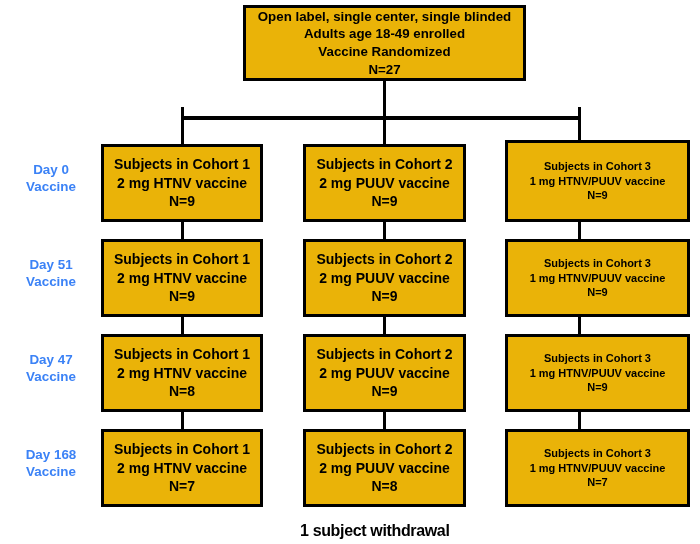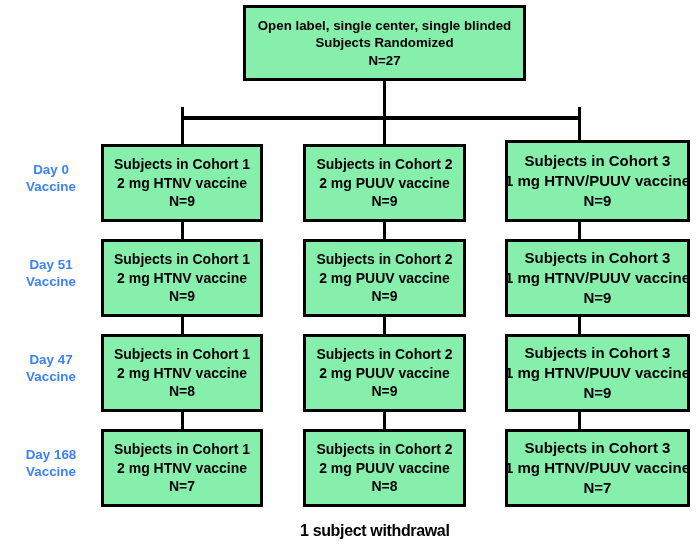--- a/index.html
+++ b/index.html
@@ -16,21 +16,21 @@
     height: 544px;
     background: #ffffff;
     overflow: hidden;
   }
 
   
   .box {
     position: absolute;
     box-sizing: border-box;
     border: 3px solid #000000;
-    background: #86efac;
+    background: #eab308;
     display: flex;
     flex-direction: column;
     align-items: center;
     justify-content: center;
     text-align: center;
     color: #000000;
     font-weight: bold;
     line-height: 1.32;
   }
   .box .line {
@@ -43,21 +43,21 @@
     top: 5px;
     width: 283px;
     height: 76px;
     font-size: 13.3px;
   }
 
   .cohort-box {
     font-size: 14px;
   }
   .cohort-box.wide {
-    font-size: 15px;
+    font-size: 11px;
   }
 
   
   .conn {
     position: absolute;
     background: #000000;
   }
   .vline { width: 3px; }
   .hline { height: 3px; }
 
@@ -83,21 +83,22 @@
     letter-spacing: -0.35px;
   }
 </style>
 </head>
 <body>
 
 <div id="canvas">
 
   <div class="box" id="top-box">
     <span class="line">Open label, single center, single blinded</span>
-    <span class="line">Subjects Randomized</span>
+    <span class="line">Adults age 18-49 enrolled</span>
+    <span class="line">Vaccine Randomized</span>
     <span class="line">N=27</span>
   </div>
 
   <div class="conn vline" style="left:383px; top:81px; width:3px; height:38px;"></div>
   <div class="conn hline" style="left:181px; top:116px; width:400px; height:4px;"></div>
   <div class="conn vline" style="left:181px; top:107px; width:3px; height:10px;"></div>
   <div class="conn vline" style="left:578px; top:107px; width:3px; height:10px;"></div>
 
   <div class="conn vline" style="left:181px; top:119px; width:3px; height:26px;"></div>
   <div class="conn vline" style="left:383px; top:119px; width:3px; height:26px;"></div>

